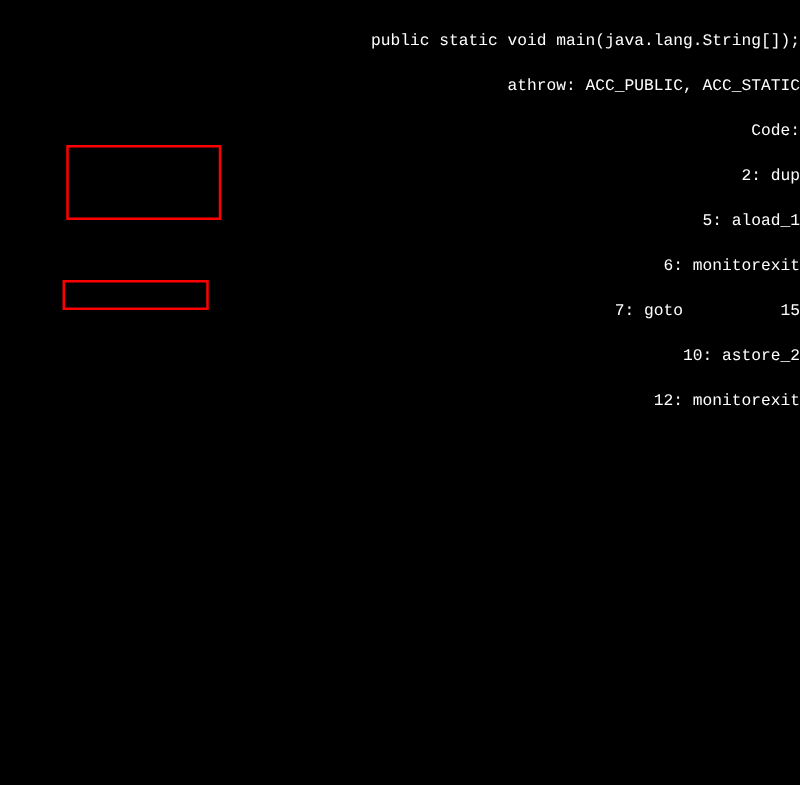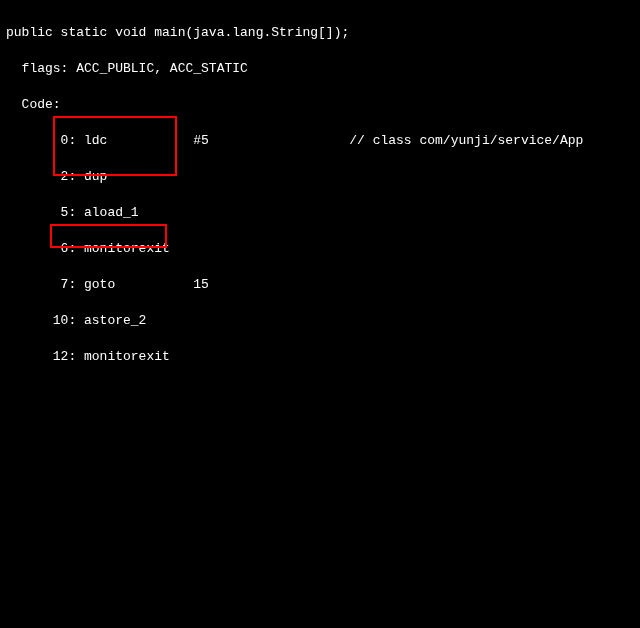--- a/index.html
+++ b/index.html
@@ -12,37 +12,36 @@
     line-height: 18px;
     width: 640px;
     height: 628px;
     overflow: hidden;
   }
   .page {
     position: relative;
     padding: 6px 0 0 6px;
     white-space: pre;
   }
-  .line { white-space: pre; }
+  .line { white-space: pre; text-align: right; }
   .box {
     position: absolute;
     border: 2px solid #ff0000;
     pointer-events: none;
   }
   .box1 { left: 53px; top: 116px; width: 120px; height: 56px; }
   .box2 { left: 50px; top: 224px; width: 113px; height: 20px; }
 </style>
 </head>
 <body>
 
 <div class="page">
 <div class="line">public static void main(java.lang.String[]);</div>
-<div class="line">  flags: ACC_PUBLIC, ACC_STATIC</div>
+<div class="line">  athrow: ACC_PUBLIC, ACC_STATIC</div>
 <div class="line">  Code:</div>
-<div class="line">       0: ldc           #5                  // class com/yunji/service/App</div>
 <div class="line">       2: dup</div>
 <div class="line">       5: aload_1</div>
 <div class="line">       6: monitorexit</div>
 <div class="line">       7: goto          15</div>
 <div class="line">      10: astore_2</div>
 <div class="line">      12: monitorexit</div>
 
 
 
 

